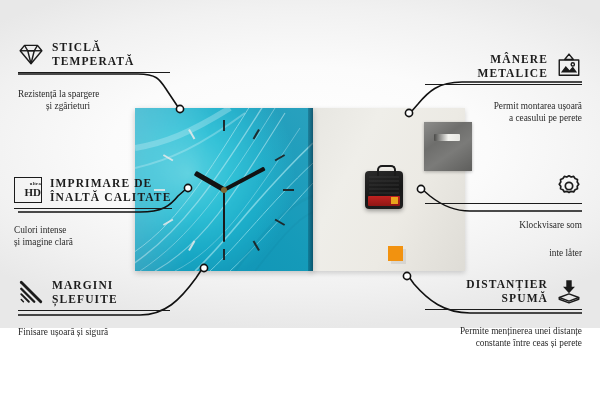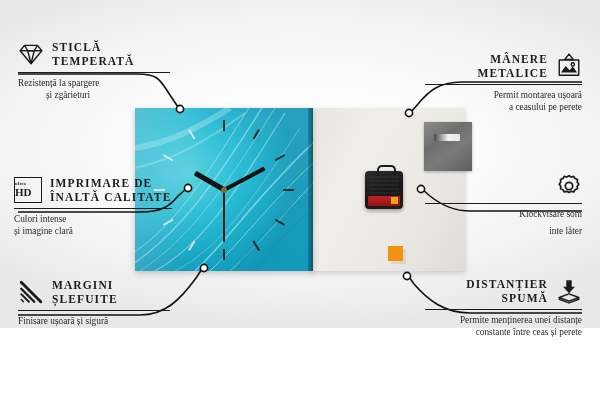--- a/index.html
+++ b/index.html
@@ -68,21 +68,21 @@
     box-shadow:3px 3px 0 rgba(0,0,0,.07);
   }
   
   .callout{position:absolute;}
   .callout .head{display:flex;align-items:center;gap:8px;}
   .callout .ttl{
     font-size:11.5px;font-weight:bold;letter-spacing:1.1px;color:#1c1c1c;
     line-height:14px;text-transform:uppercase;
   }
   .callout .rule{height:1.4px;background:#1b1b1b;margin-top:4px;}
-  .callout .sub{font-size:9.3px;color:#2a2a2a;line-height:12px;margin-top:4px;}
+  .callout .sub{font-size:9.3px;color:#2a2a2a;line-height:12px;margin-top:15px;}
   .left .head{flex-direction:row;}
   .right .head{flex-direction:row-reverse;}
   .right .ttl,.right .sub{text-align:right;}
   .ico{width:26px;height:26px;flex:0 0 26px;display:block;}
   
   svg.wires{position:absolute;left:0;top:0;width:600px;height:400px;pointer-events:none;}
 </style>
 </head>
 <body>
 
@@ -193,21 +193,21 @@
         <div class="ttl">TEMPERATĂ</div>
       </div>
     </div>
     <div class="rule" style="width:152px;"></div>
     <div class="sub">Rezistență la spargere</div>
     <div class="sub" style="margin-top:0;padding-left:28px;">și zgârieturi</div>
   </div>
 
   <div class="callout left" style="left:14px;top:176px;width:165px;">
     <div class="head">
-      <div class="ico" style="border:1.4px solid #1b1b1b;width:26px;height:24px;display:flex;flex-direction:column;align-items:flex-start;justify-content:center;line-height:1;">
+      <div class="ico" style="border:1.4px solid #1b1b1b;width:26px;height:24px;display:flex;flex-direction:column;align-items:flex-end;justify-content:center;line-height:1;">
         <span style="font-size:4.6px;font-weight:bold;letter-spacing:.3px;color:#1b1b1b;">ultra</span>
         <span style="font-size:11px;font-weight:bold;color:#1b1b1b;margin-top:1px;">HD</span>
       </div>
       <div>
         <div class="ttl">IMPRIMARE DE</div>
         <div class="ttl">ÎNALTĂ CALITATE</div>
       </div>
     </div>
     <div class="rule" style="width:158px;"></div>
     <div class="sub">Culori intense</div>
@@ -257,21 +257,21 @@
     <div class="head">
       <svg class="ico" viewBox="0 0 24 24">
         <g fill="none" stroke="#1b1b1b" stroke-width="1.6" stroke-linejoin="round">
           <path d="M12,2.6 l2,1.1 2.3-.6 1.3,2 2.2,.9 -.2,2.4 1.4,1.9 -1.4,1.9 .2,2.4 -2.2,.9 -1.3,2 -2.3-.6 -2,1.1 -2-1.1 -2.3,.6 -1.3-2 -2.2-.9 .2-2.4 -1.4-1.9 1.4-1.9 -.2-2.4 2.2-.9 1.3-2 2.3,.6 Z"></path>
           <circle cx="12" cy="12" r="3.4"></circle>
         </g>
       </svg>
     </div>
     <div class="rule" style="width:157px;"></div>
     <div class="sub">Klockvisare som</div>
-    <div class="sub" style="margin-top:5px;">inte låter</div>
+    <div class="sub" style="margin-top:16px;">inte låter</div>
   </div>
 
   <div class="callout right" style="left:425px;top:277px;width:157px;">
     <div class="head">
       <svg class="ico" viewBox="0 0 24 24">
         <g fill="none" stroke="#1b1b1b" stroke-width="1.3" stroke-linejoin="round">
           <path d="M9.5,2 h5 v6 h3 L12,14 L6.5,8 h3 Z" fill="#1b1b1b" stroke="none"></path>
           <path d="M12,14.6 L21,18 L12,21.4 L3,18 Z"></path>
           <path d="M3,18 v1.6 L12,23 L21,19.6 V18"></path>
         </g>

